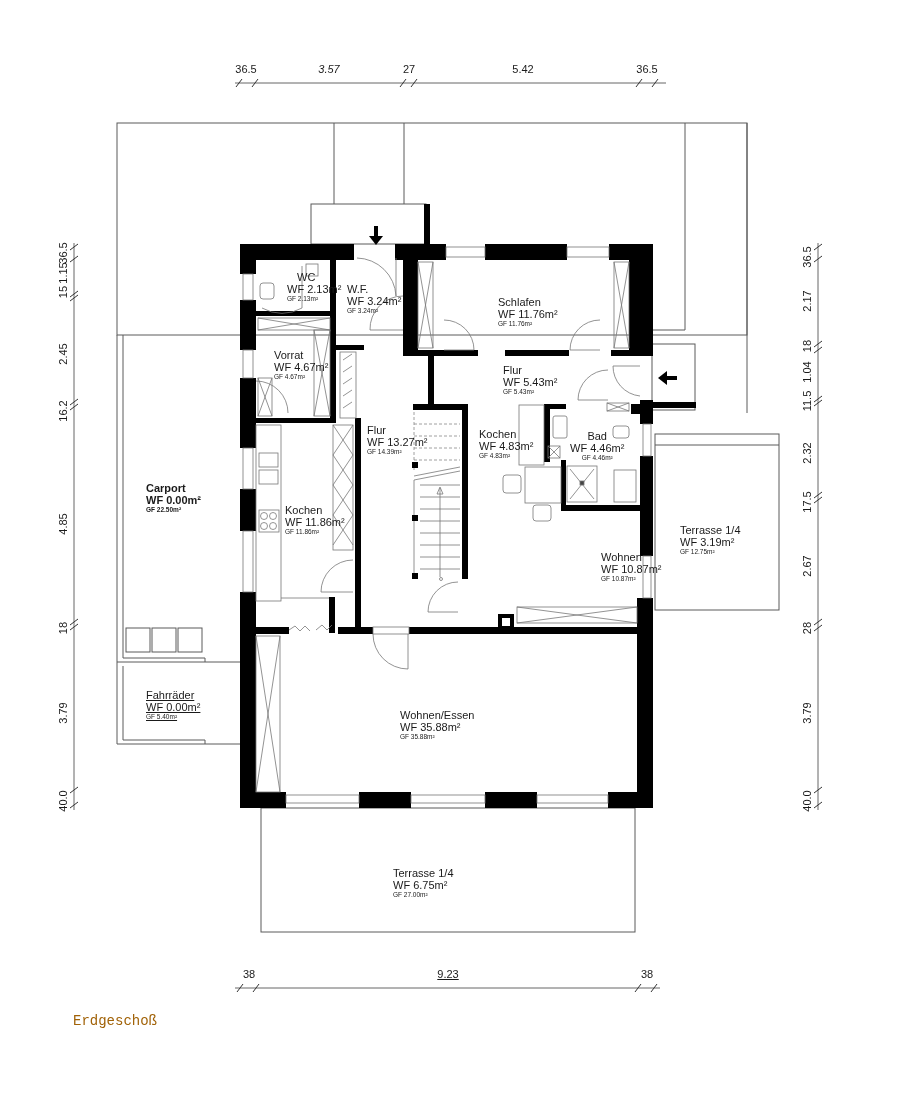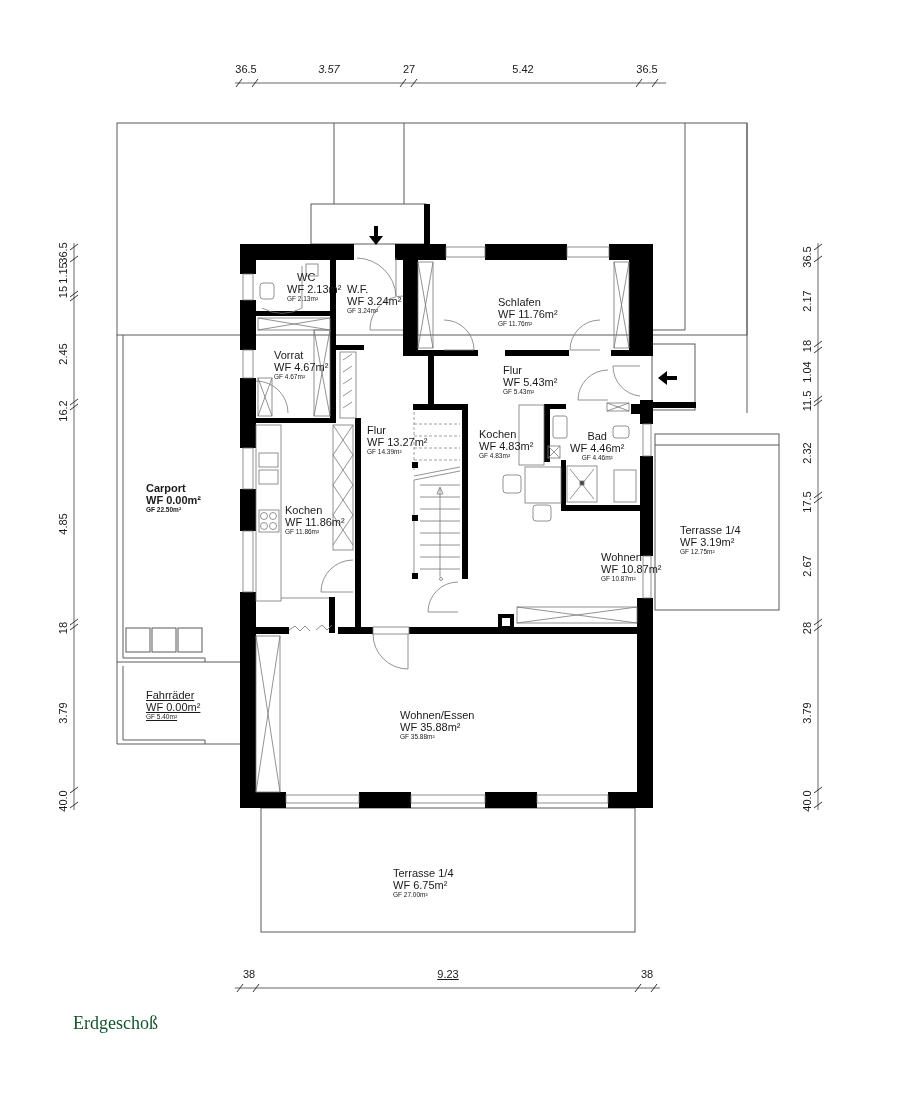--- a/index.html
+++ b/index.html
@@ -9,22 +9,22 @@
   .thin { fill: none; stroke: #5a5a5a; stroke-width: 1; }
   .thin2 { fill: none; stroke: #777; stroke-width: 0.8; }
   .wall { fill: #000; }
   .dim { stroke: #666; stroke-width: 1; fill: none; }
   .tick { stroke: #333; stroke-width: 1; }
   .label { position: absolute; line-height: 1.05; white-space: nowrap; }
   .label .n, .label .w { display: block; font-size: 11px; }
   .label .g { display: block; font-size: 6.5px; margin-top: 1px; }
   .dim-h { position: absolute; font-size: 11px; transform: translateX(-50%); }
   .dim-v { position: absolute; font-size: 11px; transform: translate(-50%, -50%) rotate(-90deg); white-space: nowrap; }
-  .title { position: absolute; left: 73px; top: 1013px; font-family: Liberation Serif, serif;
-           font-size: 18px; color: #14532d; }
+  .title { position: absolute; left: 73px; top: 1013px; font-family: Liberation Mono, monospace;
+           font-size: 14px; color: #a16207; }
 </style>
 </head>
 <body>
 
 <svg width="920" height="1116" viewBox="0 0 920 1116">
 
   <g>
 
     <line class="dim" x1="235" y1="83" x2="666" y2="83"></line>
     <g class="tick">

